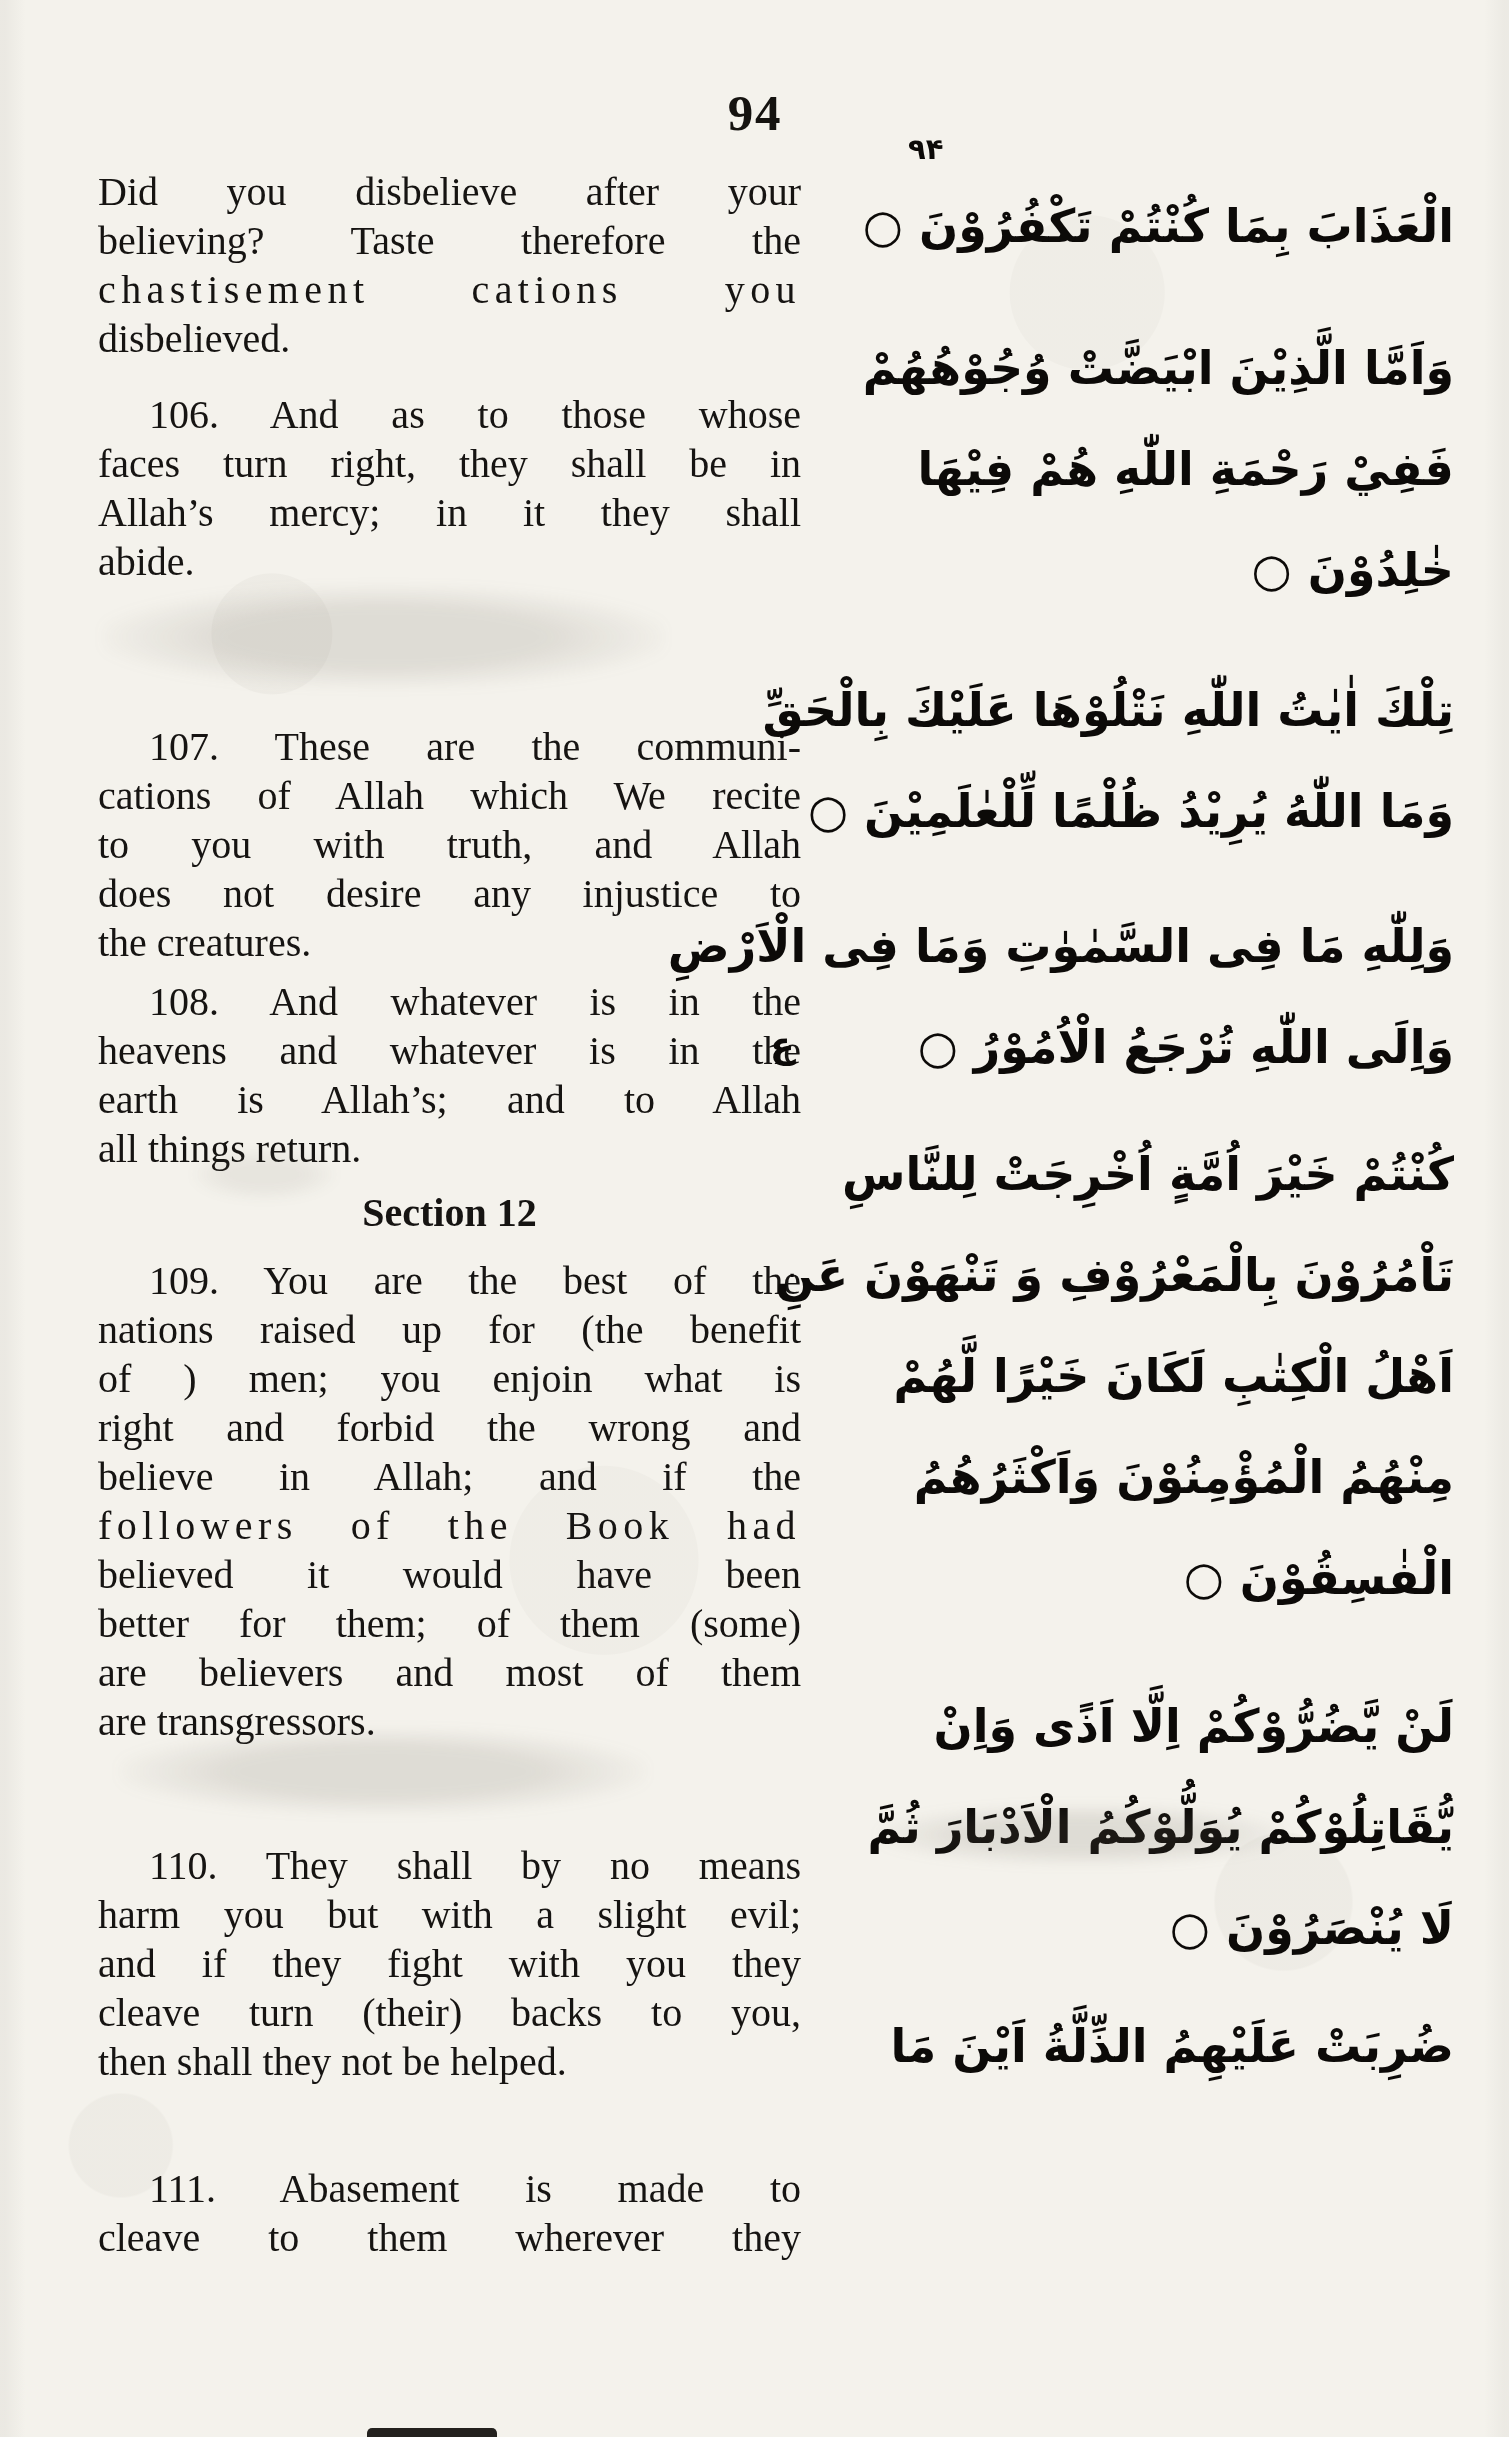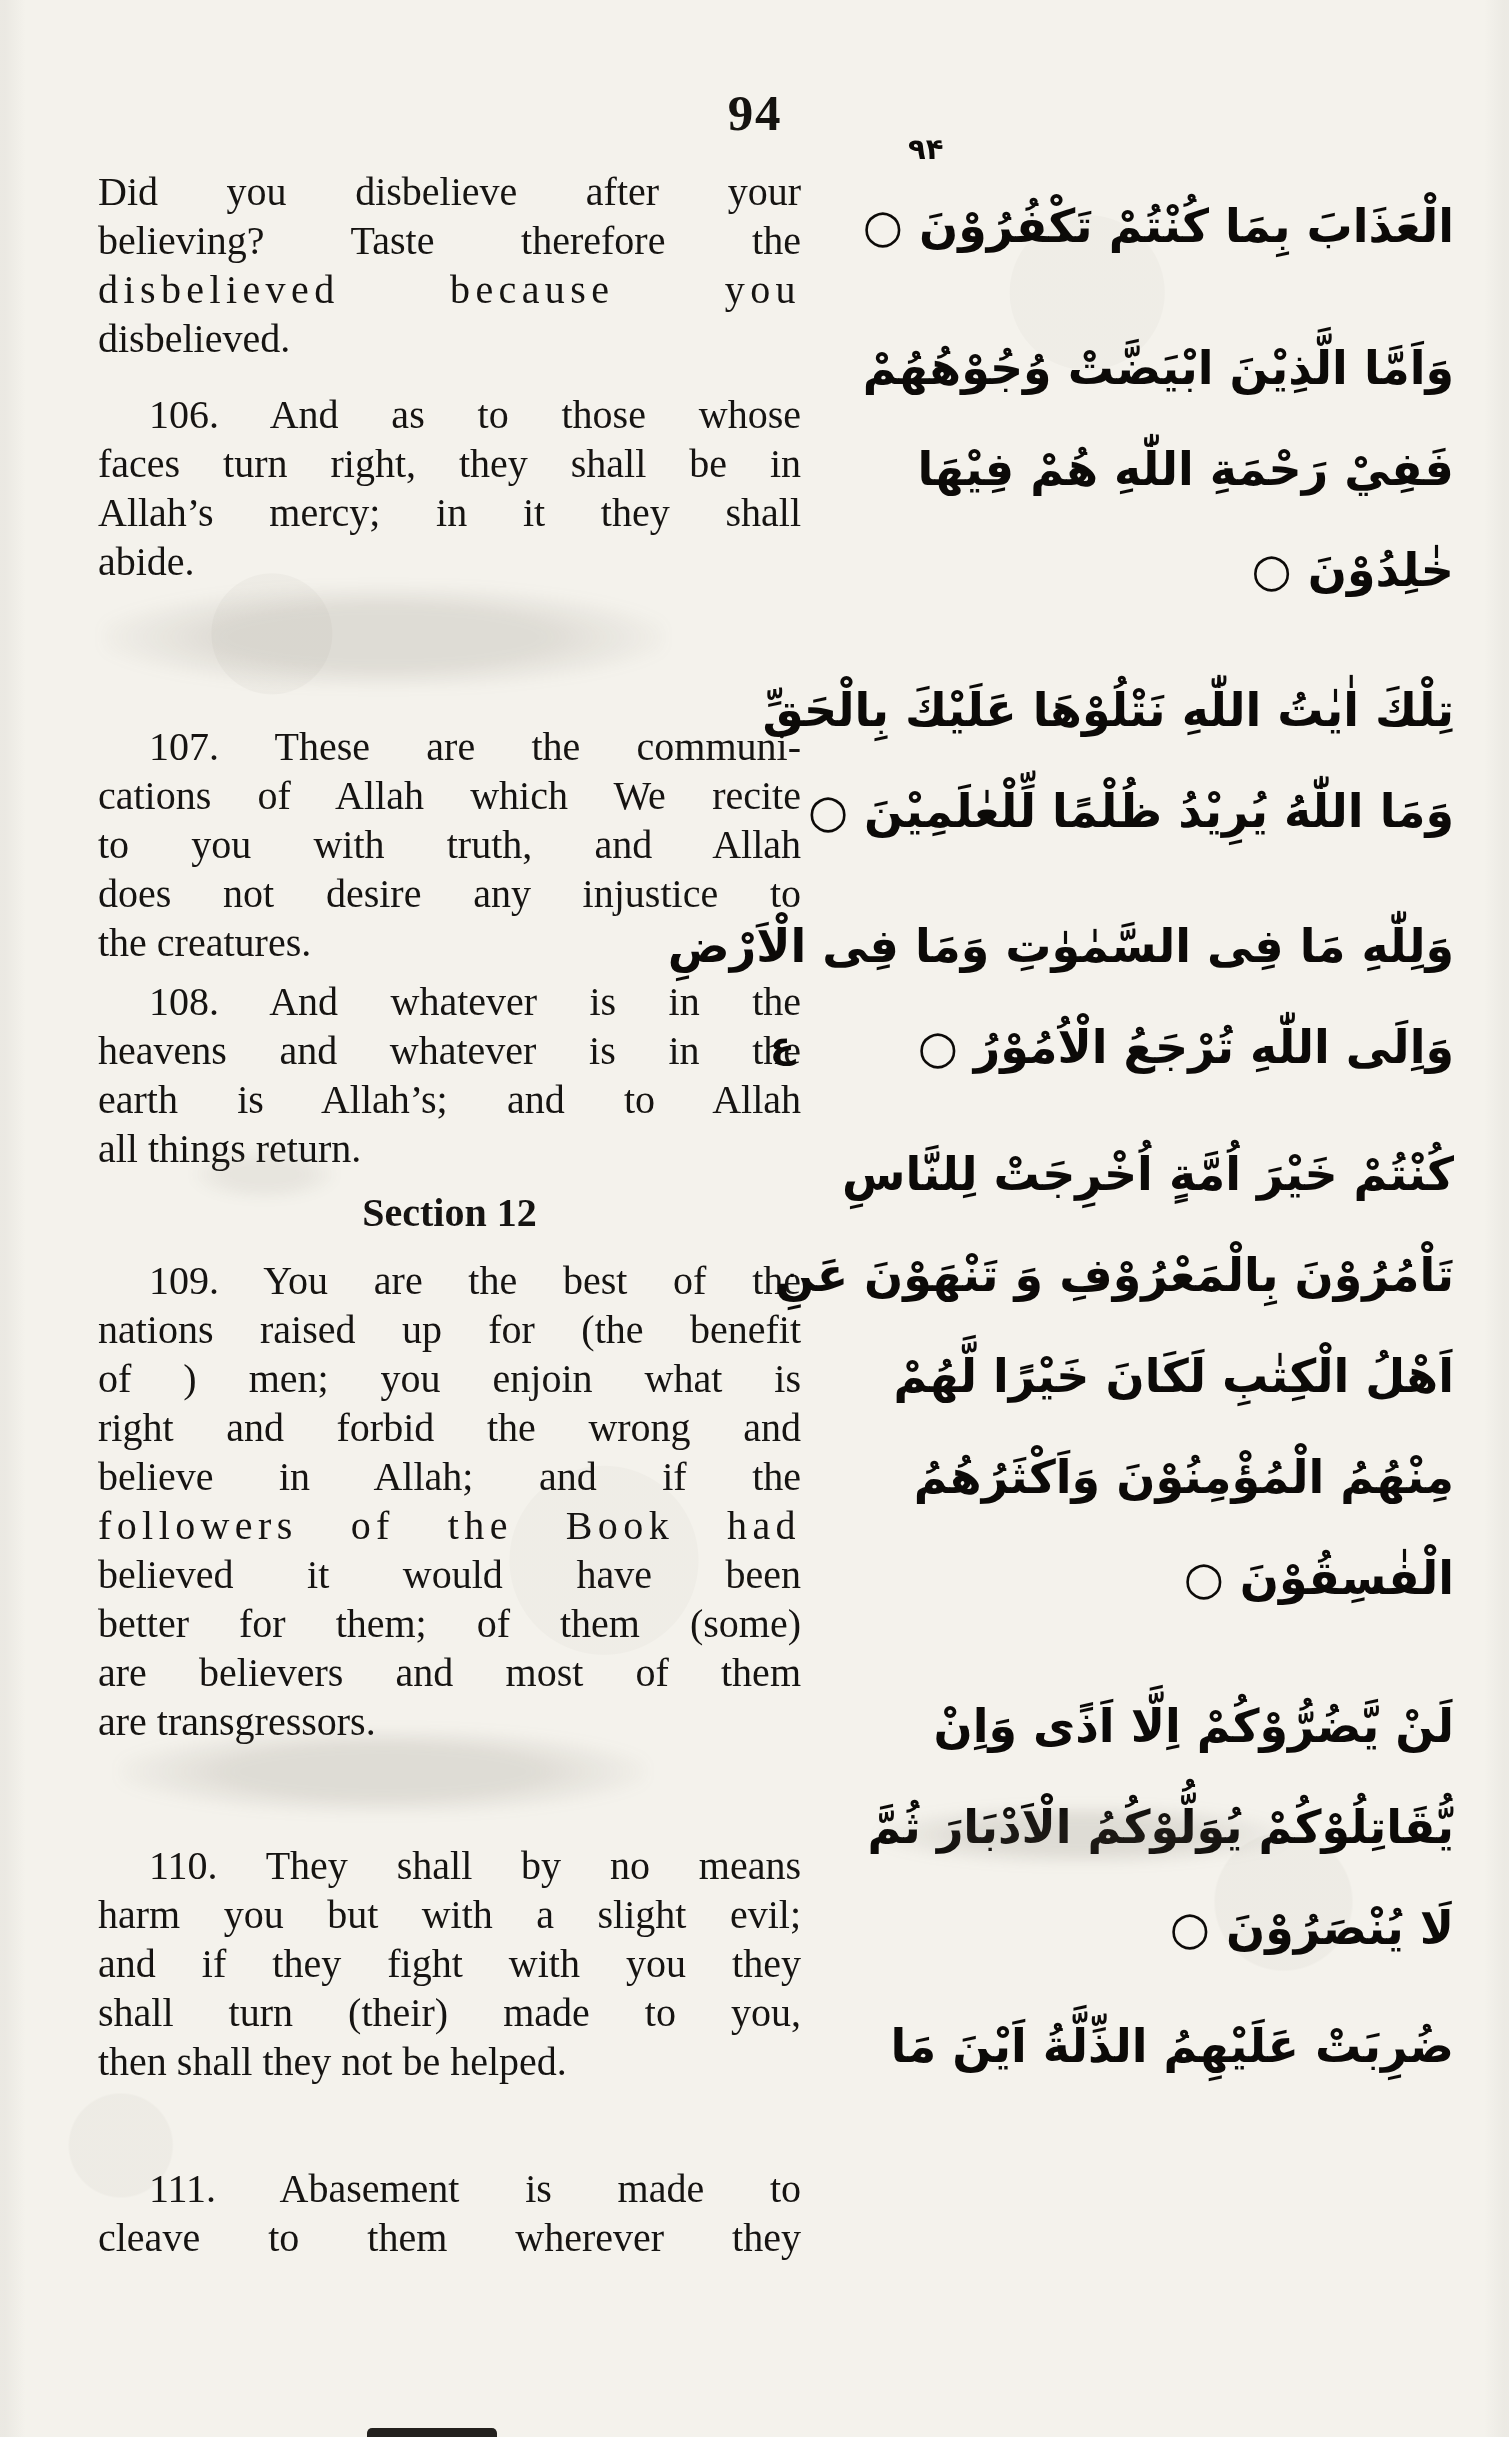--- a/index.html
+++ b/index.html
@@ -98,21 +98,21 @@
 
 <div class="page">
 
   <div class="page-number">94</div>
 
   <div class="col-english">
 
     <div class="para endleft">
       <div class="line">Did you disbelieve after your</div>
       <div class="line">believing?  Taste therefore the</div>
-      <div class="line" data-spread="">disbelieved because you</div>
+      <div class="line" data-spread="">chastisement cations you</div>
       <div class="line">disbelieved.</div>
     </div>
 
     <div class="para endleft indented m-v106">
       <div class="line">106. And as to those whose</div>
       <div class="line">faces turn right, they shall be in</div>
       <div class="line">Allah’s mercy; in it they shall</div>
       <div class="line">abide.</div>
     </div>
 
@@ -143,21 +143,21 @@
       <div class="line">believed it would have been</div>
       <div class="line">better for them; of them (some)</div>
       <div class="line">are believers and most of them</div>
       <div class="line">are transgressors.</div>
     </div>
 
     <div class="para endleft indented m-v110">
       <div class="line">110. They shall by no means</div>
       <div class="line">harm you but with a slight evil;</div>
       <div class="line">and if they fight with you they</div>
-      <div class="line">shall turn (their) made to you,</div>
+      <div class="line">cleave turn (their) backs to you,</div>
       <div class="line">then shall they not be helped.</div>
     </div>
 
     <div class="para indented m-v111">
       <div class="line">111. Abasement is made to</div>
       <div class="line">cleave to them wherever they</div>
     </div>
 
   </div>
 

